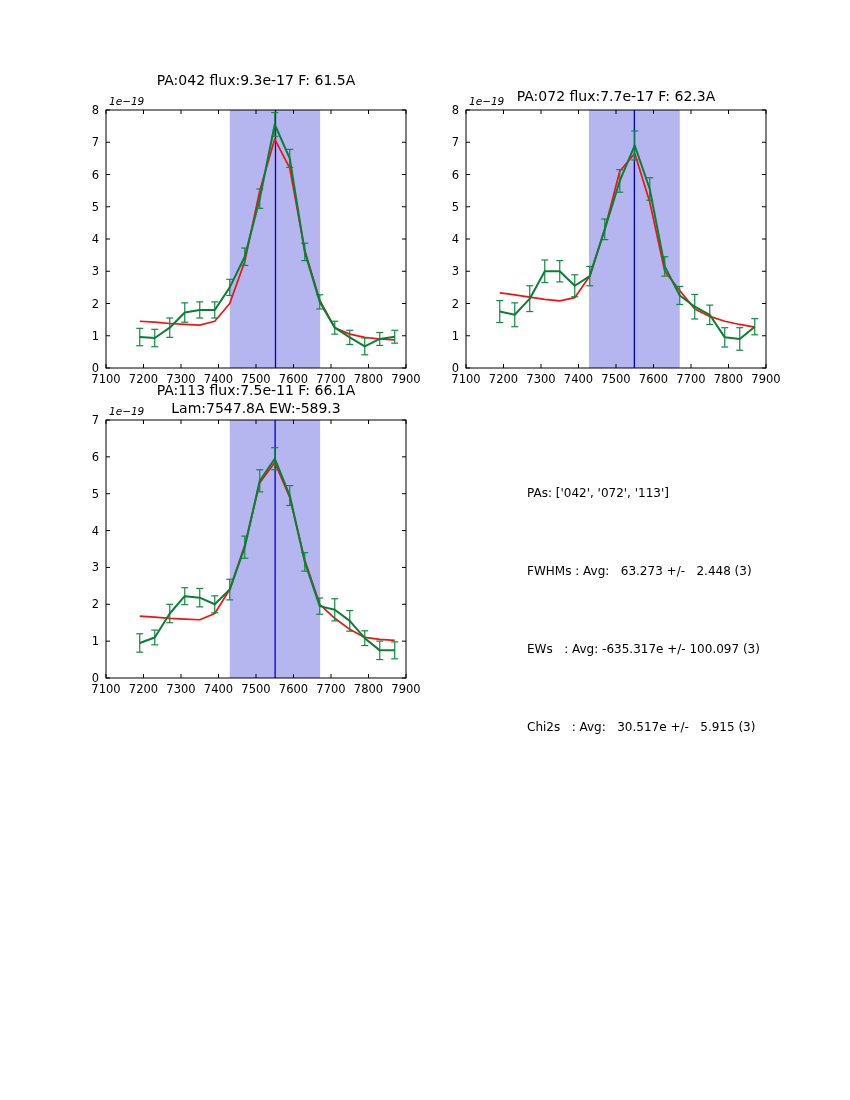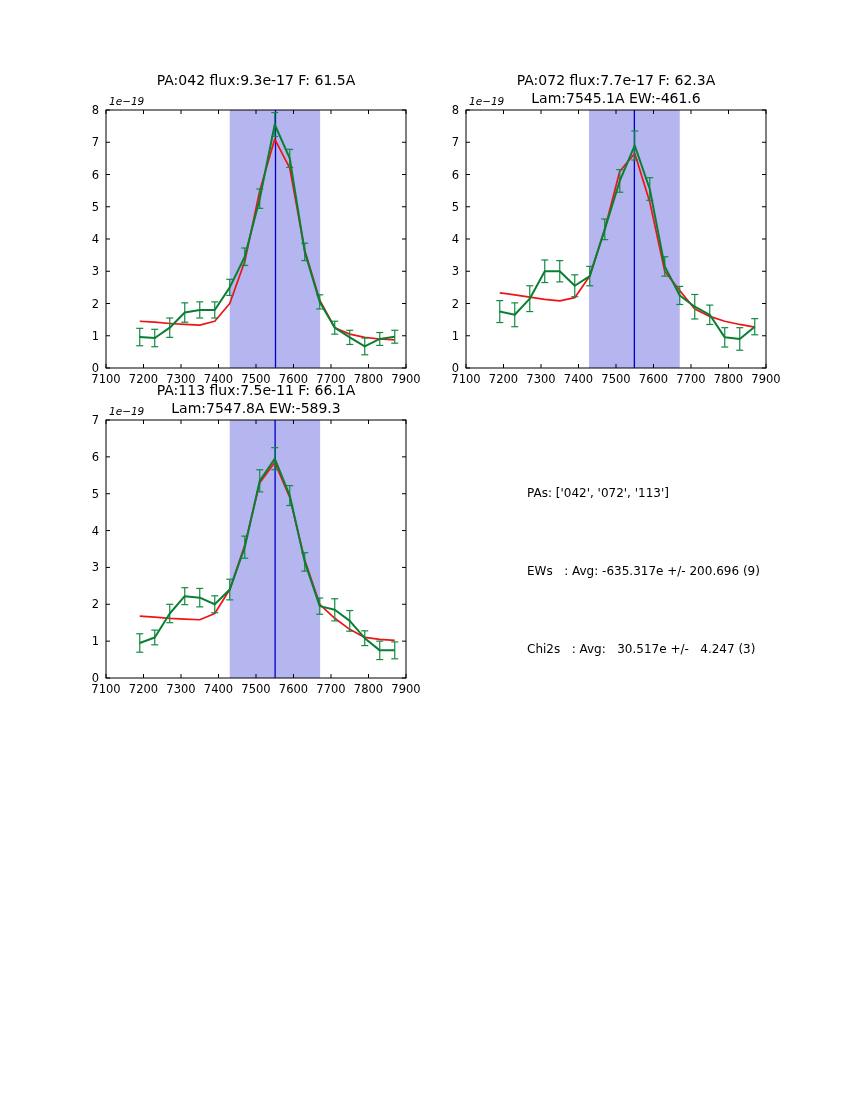--- a/index.html
+++ b/index.html
@@ -367,31 +367,31 @@
           <line x1="106" y1="420" x2="110" y2="420" stroke="#000000" stroke-width="1"></line>
           <line x1="402" y1="420" x2="406" y2="420" stroke="#000000" stroke-width="1"></line>
           <text x="99" y="424" text-anchor="end">7</text>
         </g>
       </g>
     </svg>
 
   <div class="plot-title" style="left:106px;top:71px;width:300px">
     <div>PA:042 flux:9.3e-17 F: 61.5A</div>
   </div>
-  <div class="plot-title" style="left:466px;top:71px;width:300px">
+  <div class="plot-title" style="left:466px;top:87px;width:300px">
     <div>PA:072 flux:7.7e-17 F: 62.3A</div>
-    <div>Lam:7545.1A EW:-461.6</div>
   </div>
   <div class="plot-title" style="left:106px;top:381px;width:300px">
     <div>PA:113 flux:7.5e-11 F: 66.1A</div>
     <div>Lam:7547.8A EW:-589.3</div>
   </div>
 
   <div class="offset-label" style="left:109px;top:95px">1e−19</div>
   <div class="offset-label" style="left:469px;top:95px">1e−19</div>
   <div class="offset-label" style="left:109px;top:405px">1e−19</div>
 
   <div class="stats-panel">
     <div>PAs: ['042', '072', '113']</div>
-    <div>EWs   : Avg: -635.317e +/- 200.696 (9)</div>
-    <div>Chi2s   : Avg:   30.517e +/-   4.247 (3)</div>
+    <div>FWHMs : Avg:   63.273 +/-   2.448 (3)</div>
+    <div>EWs   : Avg: -635.317e +/- 100.097 (3)</div>
+    <div>Chi2s   : Avg:   30.517e +/-   5.915 (3)</div>
   </div>
 </div>
 
 </body></html>

